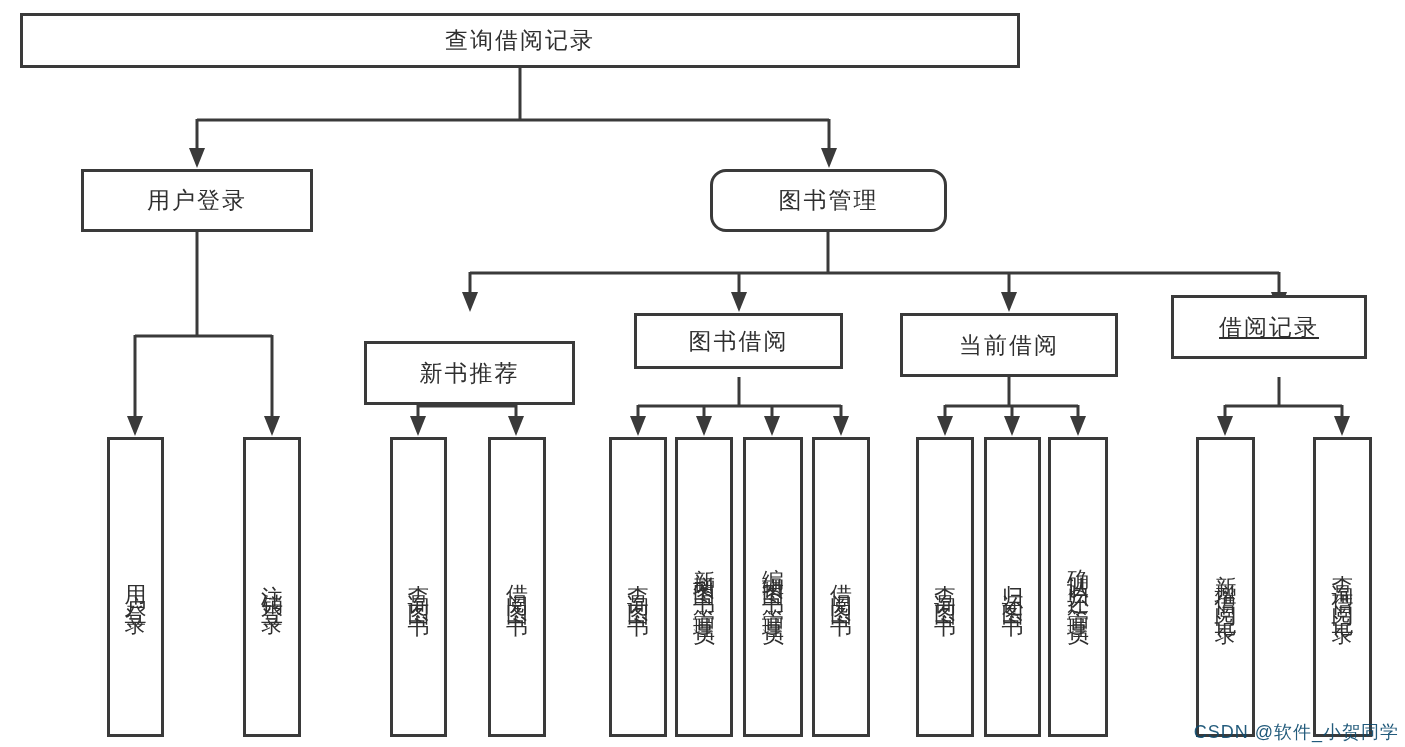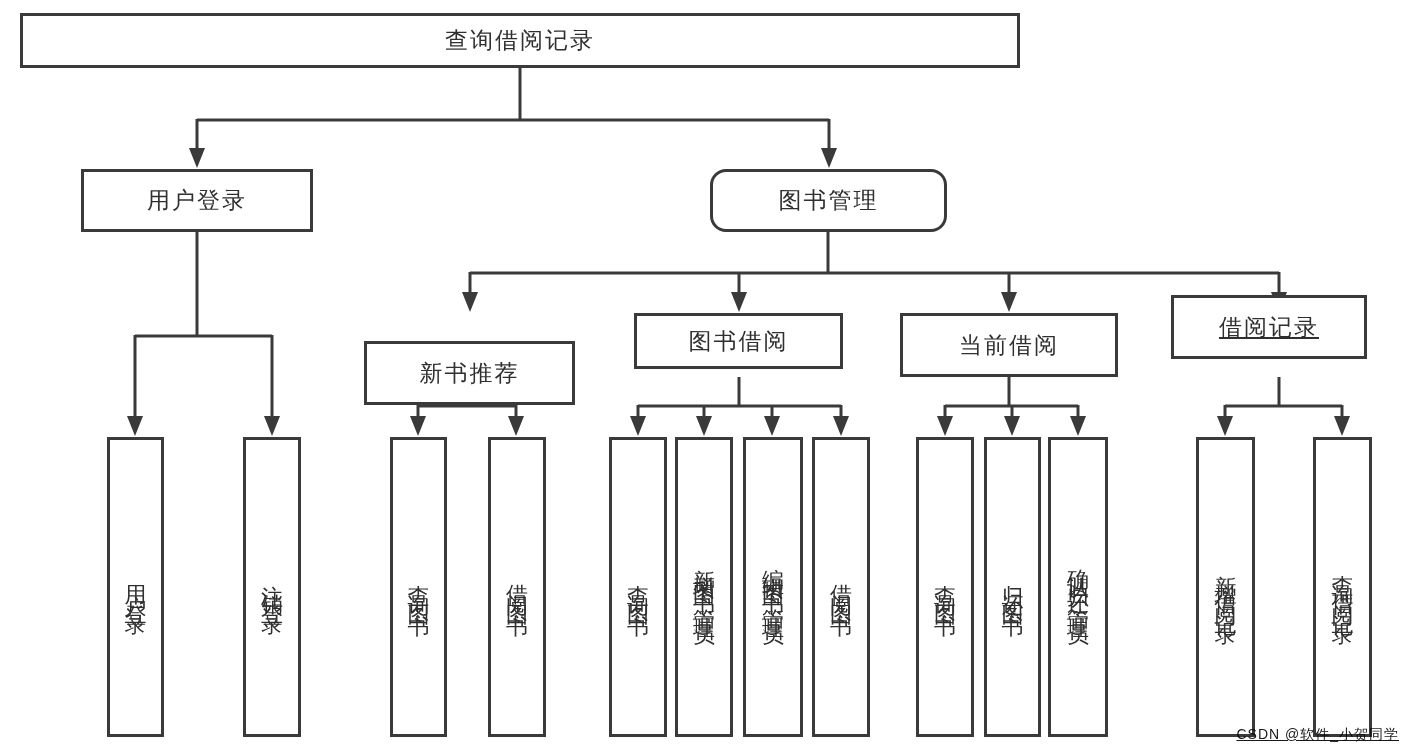--- a/index.html
+++ b/index.html
@@ -70,27 +70,26 @@
   .n-cb1 { left: 916px;  width: 58px; }
   .n-cb2 { left: 984px;  width: 57px; }
   .n-cb3 { left: 1048px; width: 60px; }
   .n-br1 { left: 1196px; width: 59px; }
   .n-br2 { left: 1313px; width: 59px; }
 
   .watermark {
     position: absolute;
     right: 6px;
     bottom: 3px;
-    font-size: 14px;
-    color: #000000;
+    font-size: 18px;
+    color: #0c4a6e;
     opacity: 0.9;
     letter-spacing: 1px;
     white-space: nowrap;
     z-index: 5;
-    text-decoration: underline;
   }
 </style>
 </head>
 <body>
 
 <div class="stage">
 
   <svg class="connectors" viewBox="0 0 1405 747" xmlns="http://www.w3.org/2000/svg">
     <g stroke="#3a3a3a" stroke-width="3" fill="none">
 

